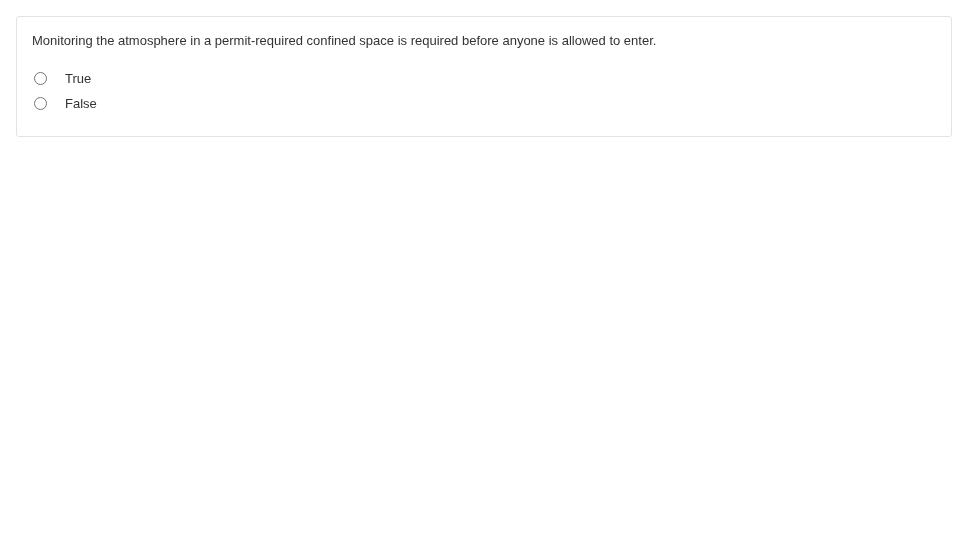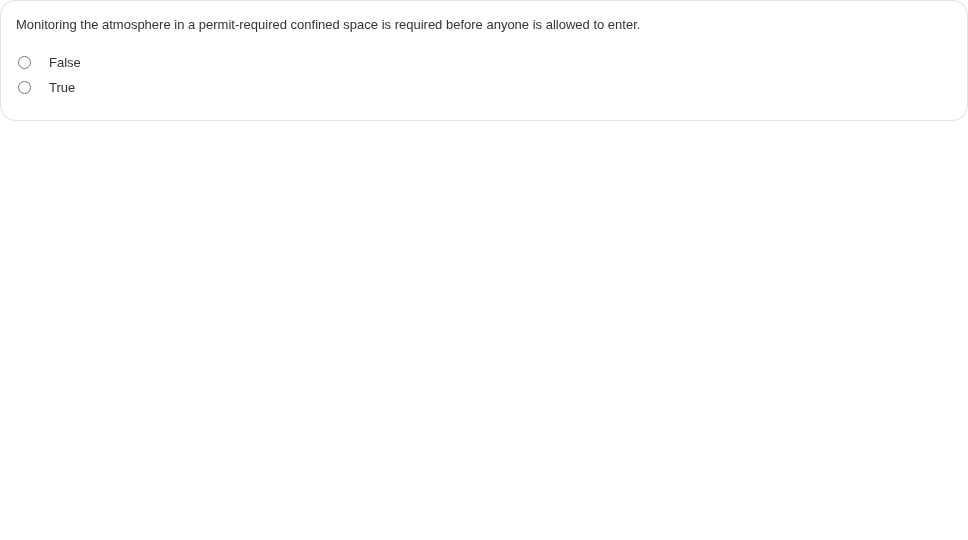--- a/index.html
+++ b/index.html
@@ -10,23 +10,23 @@
     body {
       font-family: Arial, Helvetica, sans-serif;
       font-size: 13px;
       color: #333;
       background: #fff;
       width: 968px;
       height: 540px;
     }
     .question-box {
       border: 1px solid #e3e3e3;
-      border-radius: 15px;
+      border-radius: 3px;
       padding: 15px 15px 18px 15px;
-      margin: 0;
+      margin: 16px;
     }
     .question-text {
       margin-bottom: 18px;
       line-height: 1.4;
     }
     .select-prompt {
       margin-bottom: 6px;
     }
     .option-row {
       display: flex;
@@ -43,20 +43,20 @@
     .option-label {
       cursor: pointer;
     }
   </style>
 </head>
 <body>
 
 <div class="question-box">
   <div class="question-text">Monitoring the atmosphere in a permit-required confined space is required before anyone is allowed to enter.</div>
   <div class="option-row">
+    <input type="radio" name="answer" id="opt-true" style="">
+    <label for="opt-true" class="option-label">True</label>
+  </div>
+  <div class="option-row">
     <input type="radio" name="answer" id="opt-false" style="">
     <label for="opt-false" class="option-label">False</label>
-  </div>
-  <div class="option-row">
-    <input type="radio" name="answer" id="opt-true" style="">
-    <label for="opt-true" class="option-label">True</label>
   </div>
 </div>
 
 </body></html>

